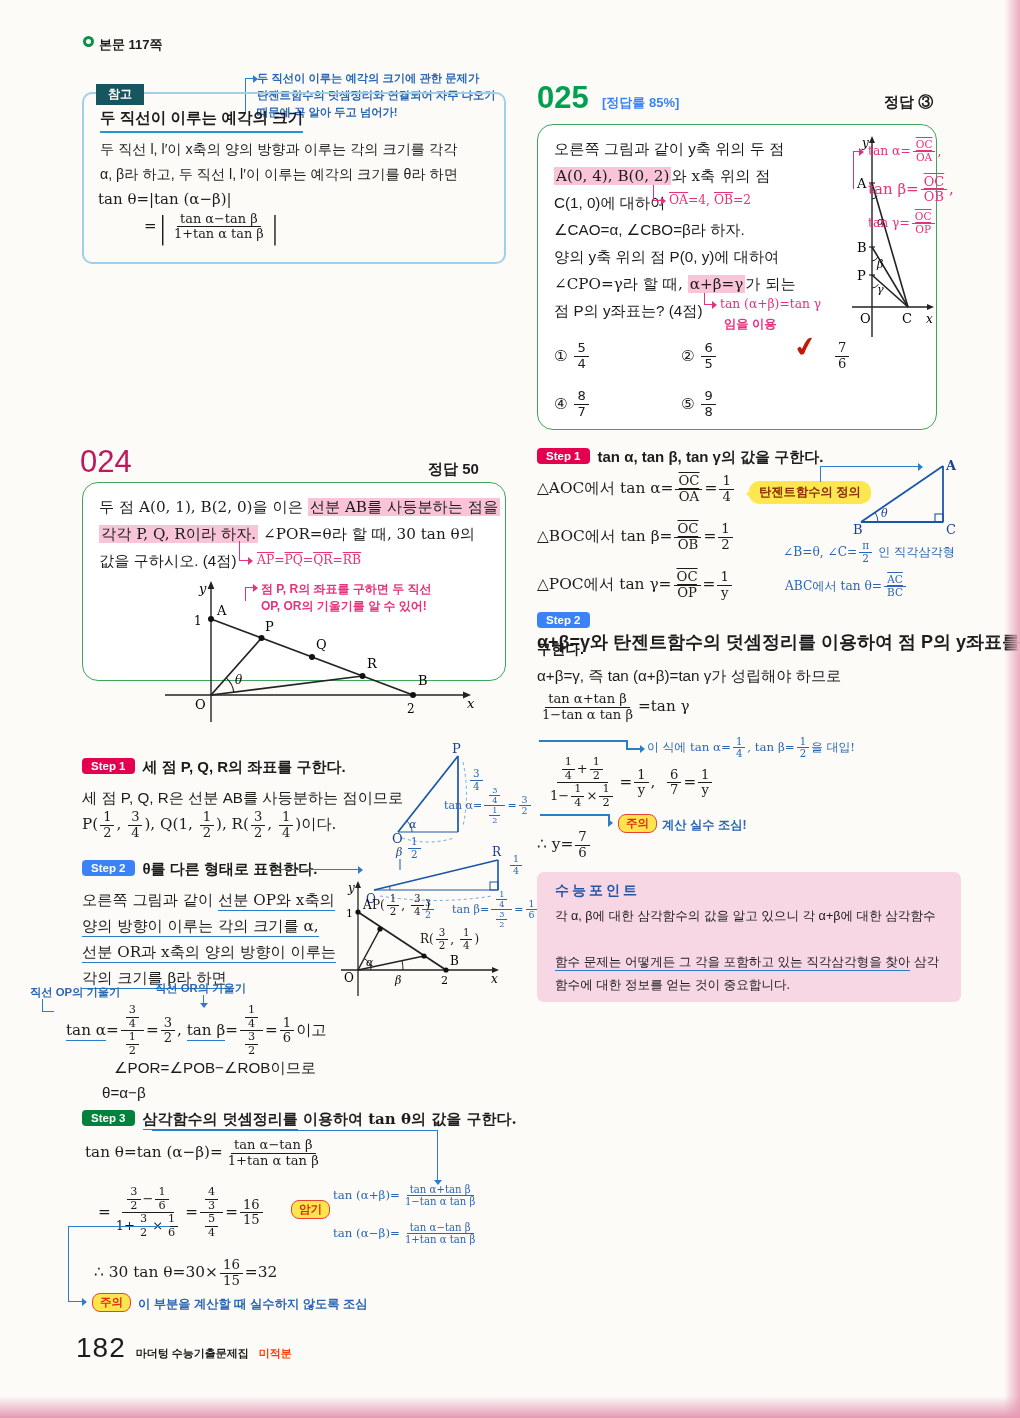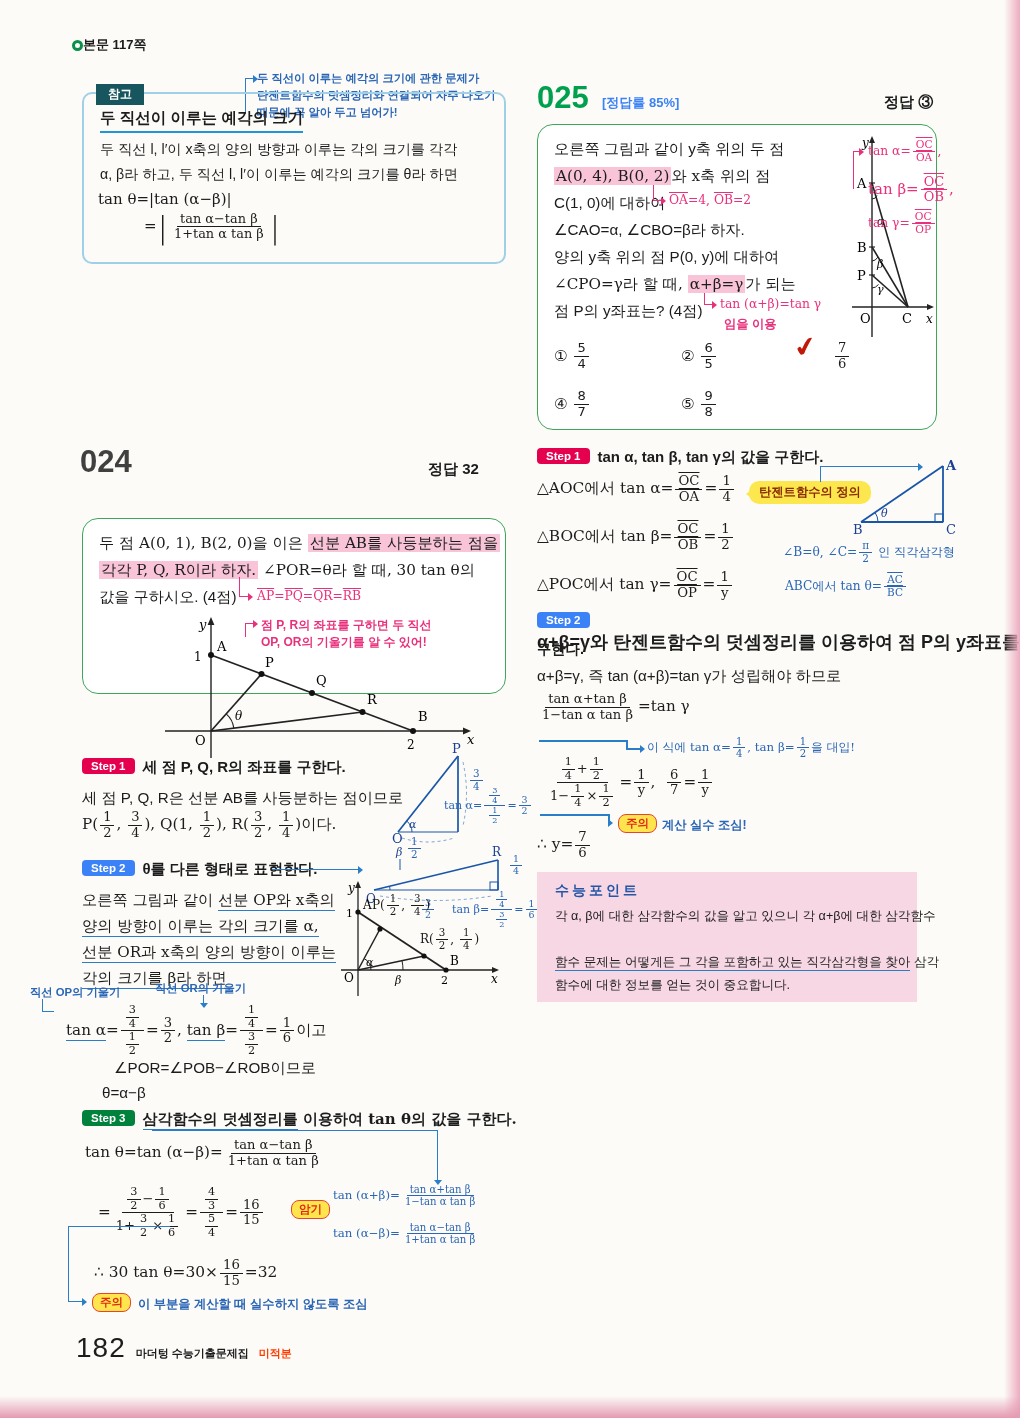--- a/index.html
+++ b/index.html
@@ -29,21 +29,21 @@
 .pl{background:#e8317c;position:absolute}
 .arr{position:absolute;width:0;height:0;border:4px solid transparent}
 .gbox{position:absolute;border:1.8px solid #3fa55c;border-radius:16px;background:#fff}
 .circ{font-family:"DejaVu Sans",sans-serif}
 svg text{font-family:"DejaVu Serif",serif}
 .it{font-style:italic}
 </style>
 </head>
 <body>
 
-<div class="abs" style="left:72px;top:36px;display:flex;align-items:center;">
+<div class="abs" style="left:83px;top:36px;display:flex;align-items:flex-start;gap:5px">
   <span style="width:11px;height:11px;border:3px solid #0a8f4d;border-radius:50%;display:inline-block"></span>
   <span class="b ln" style="font-size:13px">본문 117쪽</span>
 </div>
 
 <div class="abs blue" style="left:257px;top:70px;font-size:11.3px;font-weight:bold;line-height:1.5">
   <div class="ln">두 직선이 이루는 예각의 크기에 관한 문제가</div>
   <div class="ln">탄젠트함수의 덧셈정리와 연결되어 자주 나오기</div>
   <div class="ln">때문에 꼭 알아 두고 넘어가!</div>
 </div>
 <div class="bl" style="left:245px;top:78px;width:1.4px;height:36px"></div>
@@ -52,24 +52,24 @@
 
 <div class="abs" style="left:82px;top:92px;width:424px;height:172px;border:2px solid #9fd0e8;border-radius:10px">
   <span class="abs" style="left:12px;top:-10px;background:#17565e;color:#fff;font-weight:bold;font-size:12px;padding:2px 12px">참고</span>
   <div class="abs b ln" style="left:16px;top:14px;font-size:15.5px;border-bottom:2px solid #2196d4;padding-bottom:2px">두 직선이 이루는 예각의 크기</div>
   <div class="abs ln math" style="left:16px;top:46px;font-size:14.2px">두 직선 l, l′이 x축의 양의 방향과 이루는 각의 크기를 각각</div>
   <div class="abs ln math" style="left:16px;top:71px;font-size:14.2px">α, β라 하고, 두 직선 l, l′이 이루는 예각의 크기를 θ라 하면</div>
   <div class="abs fm" style="left:14px;top:96px;font-size:15px">tan θ=|tan (α−β)|</div>
   <div class="abs fm" style="left:60px;top:118px;font-size:15px">=<span class="tallbar">|</span><span class="frac"><span class="num">tan α−tan β</span><span class="den">1+tan α tan β</span></span><span class="tallbar">|</span></div>
 </div>
 
-<div class="abs" style="left:80px;top:444px;font-size:31px;font-weight:bold;color:#404040">024</div>
-<div class="abs b ln" style="left:428px;top:460px;font-size:15px">정답 32</div>
-
-<div class="gbox" style="left:82px;top:518px;width:424px;height:176px">
+<div class="abs" style="left:80px;top:444px;font-size:31px;font-weight:normal;color:#be185d">024</div>
+<div class="abs b ln" style="left:428px;top:460px;font-size:15px">정답 50</div>
+
+<div class="gbox" style="left:82px;top:482px;width:424px;height:199px">
   <div class="abs fm" style="left:16px;top:14px;font-size:15.2px">두 점 A(0, 1), B(2, 0)을 이은 <span class="hl">선분 AB를 사등분하는 점을</span></div>
   <div class="abs fm" style="left:16px;top:41px;font-size:15.2px"><span class="hl">각각 P, Q, R이라 하자.</span> ∠POR=θ라 할 때, 30 tan θ의</div>
   <div class="abs ln math" style="left:16px;top:68px;font-size:15.2px">값을 구하시오. (4점)</div>
   <div class="pl" style="left:156px;top:58px;width:1.3px;height:20px"></div>
   <div class="pl" style="left:156px;top:77px;width:10px;height:1.3px"></div>
   <div class="arr" style="left:165px;top:73.5px;border-left:5px solid #e8317c"></div>
   <div class="abs fm pink" style="left:174px;top:70px;font-size:12.3px"><span class="ol">AP</span>=<span class="ol">PQ</span>=<span class="ol">QR</span>=<span class="ol">RB</span></div>
 
   <svg class="abs" style="left:68px;top:94px" width="340" height="150" viewBox="0 0 340 150">
     <line x1="60" y1="145" x2="60" y2="10" stroke="#222" stroke-width="1.4"></line>
@@ -306,21 +306,21 @@
 <div class="arr" style="left:640px;top:744.5px;border-left:5px solid #2a7ec9"></div>
 <div class="abs fm blue" style="left:647px;top:736px;font-size:11.8px">이 식에 tan α=<span class="frac"><span class="num">1</span><span class="den">4</span></span>, tan β=<span class="frac"><span class="num">1</span><span class="den">2</span></span>을 대입!</div>
 <div class="abs fm" style="left:545px;top:756px;font-size:15.2px"><span class="frac"><span class="num"><span class="frac"><span class="num">1</span><span class="den">4</span></span>+<span class="frac"><span class="num">1</span><span class="den">2</span></span></span><span class="den">1−<span class="frac"><span class="num">1</span><span class="den">4</span></span>×<span class="frac"><span class="num">1</span><span class="den">2</span></span></span></span>=<span class="frac"><span class="num">1</span><span class="den">y</span></span>,  <span class="frac"><span class="num">6</span><span class="den">7</span></span>=<span class="frac"><span class="num">1</span><span class="den">y</span></span></div>
 <div class="bl" style="left:540px;top:814px;width:70px;height:1.5px"></div>
 <div class="bl" style="left:608px;top:814px;width:1.5px;height:8px"></div>
 <div class="arr" style="left:608px;top:818.5px;border-left:5px solid #2a7ec9"></div>
 <span class="ytag abs" style="left:618px;top:814px">주의</span>
 <div class="abs blue b ln" style="left:662px;top:817px;font-size:12.3px">계산 실수 조심!</div>
 <div class="abs fm" style="left:537px;top:830px;font-size:15.4px">∴ y=<span class="frac"><span class="num">7</span><span class="den">6</span></span></div>
 
-<div class="abs" style="left:537px;top:872px;width:380px;height:130px;background:#f8d7e5;border-radius:0">
+<div class="abs" style="left:537px;top:872px;width:424px;height:130px;background:#f8d7e5;border-radius:7px">
   <div class="abs b" style="left:18px;top:10px;font-size:14px;color:#2456a6;letter-spacing:3px">수능포인트</div>
   <div class="abs fm" style="left:18px;top:36px;font-size:12.6px;font-family:'Liberation Sans',sans-serif">각 α, β에 대한 삼각함수의 값을 알고 있으니 각 α+β에 대한 삼각함수</div>
   <div class="abs fm" style="left:18px;top:82px;font-size:12.6px;font-family:'Liberation Sans',sans-serif"><span class="ublue">함수 문제는 어떻게든 그 각을 포함하고 있는 직각삼각형을 찾아</span> 삼각</div>
   <div class="abs fm" style="left:18px;top:105px;font-size:12.6px;font-family:'Liberation Sans',sans-serif">함수에 대한 정보를 얻는 것이 중요합니다.</div>
 </div>
 
 <div class="abs" style="left:76px;top:1332px;display:flex;align-items:baseline;gap:10px">
   <span style="font-size:28px;letter-spacing:1px">182</span>
   <span class="b ln" style="font-size:11px">마더텅 수능기출문제집</span>
   <span class="b ln" style="font-size:11px;color:#ff3c00">미적분</span>

